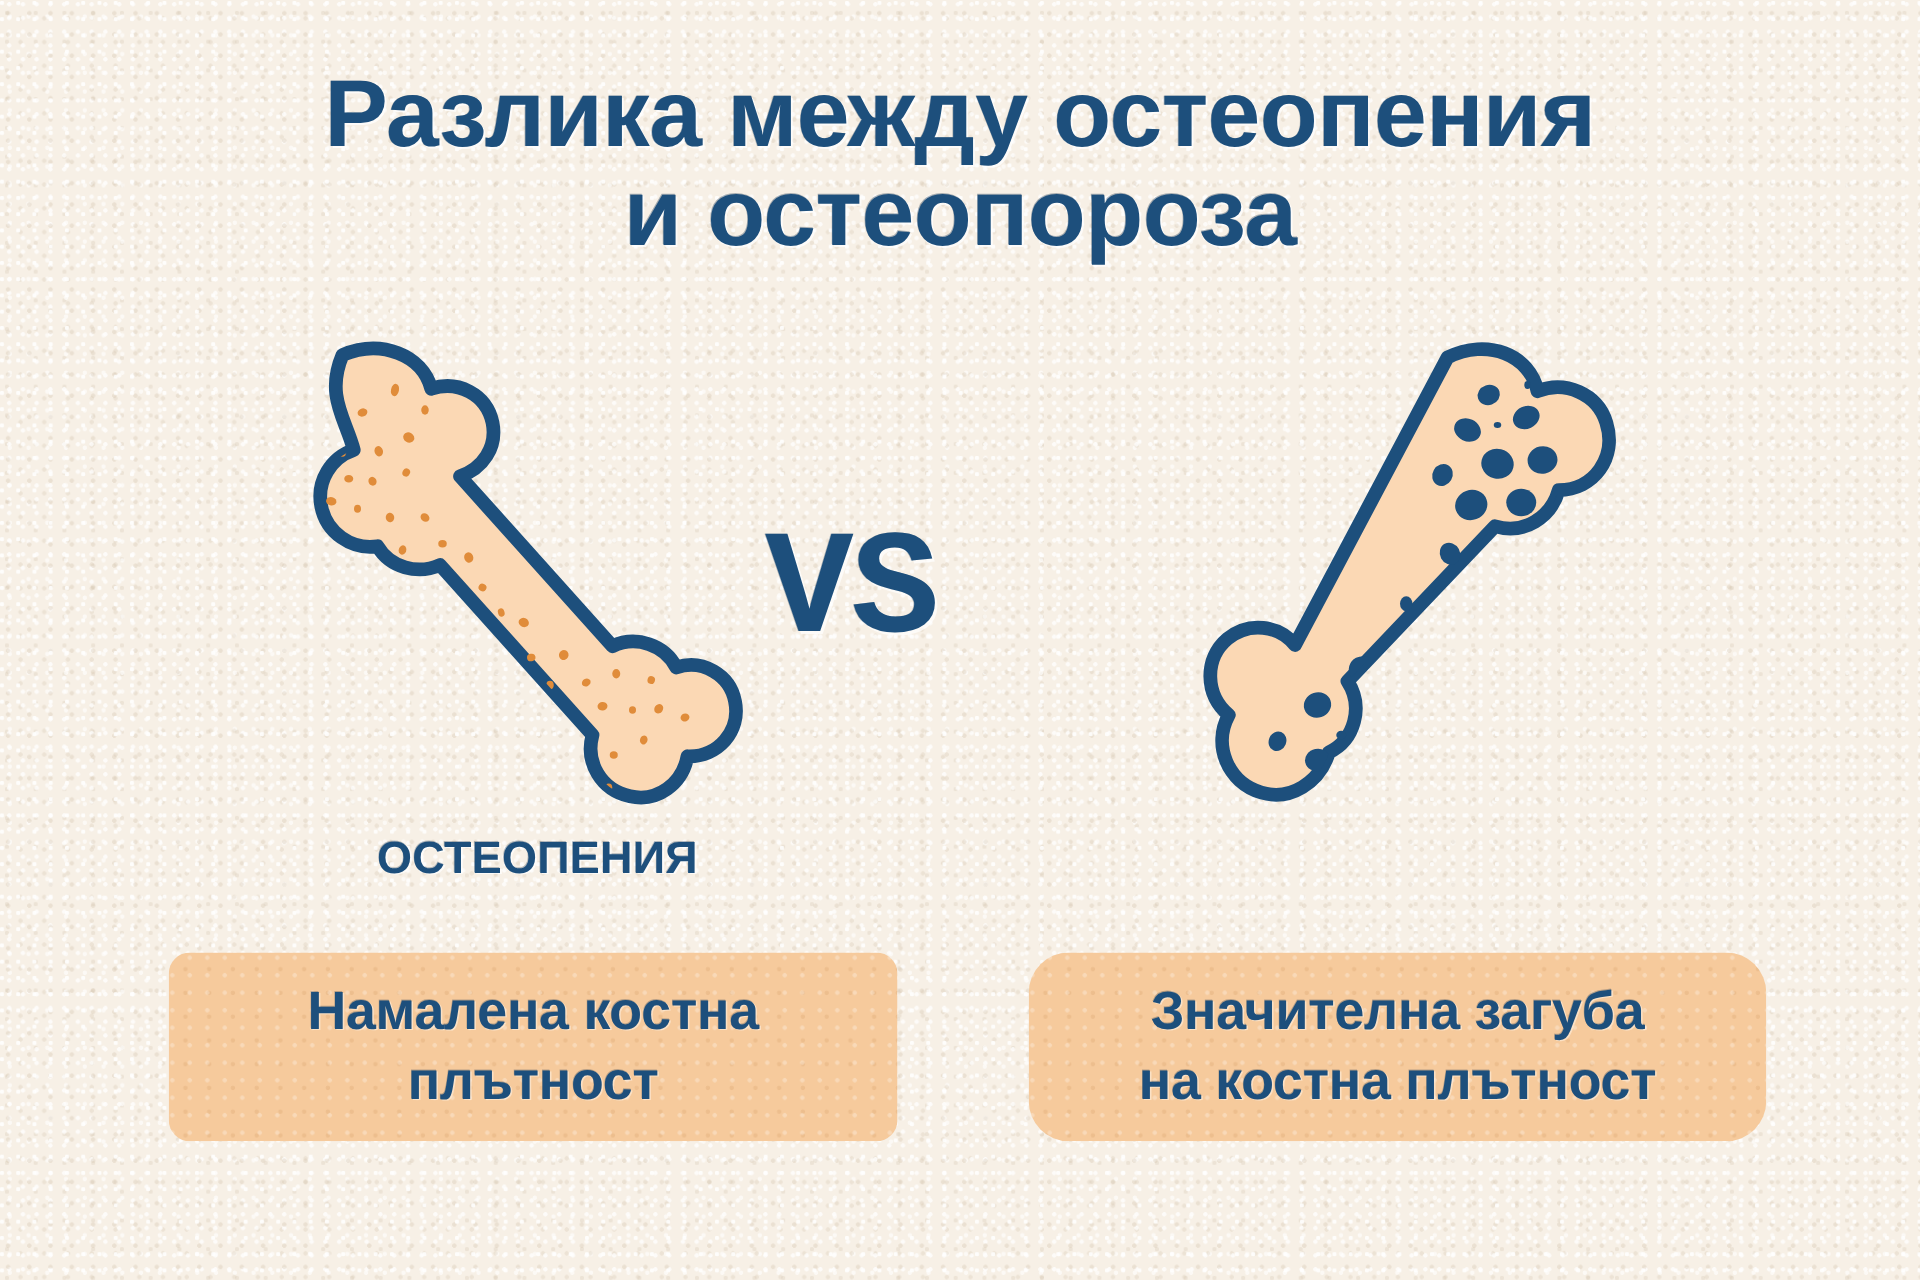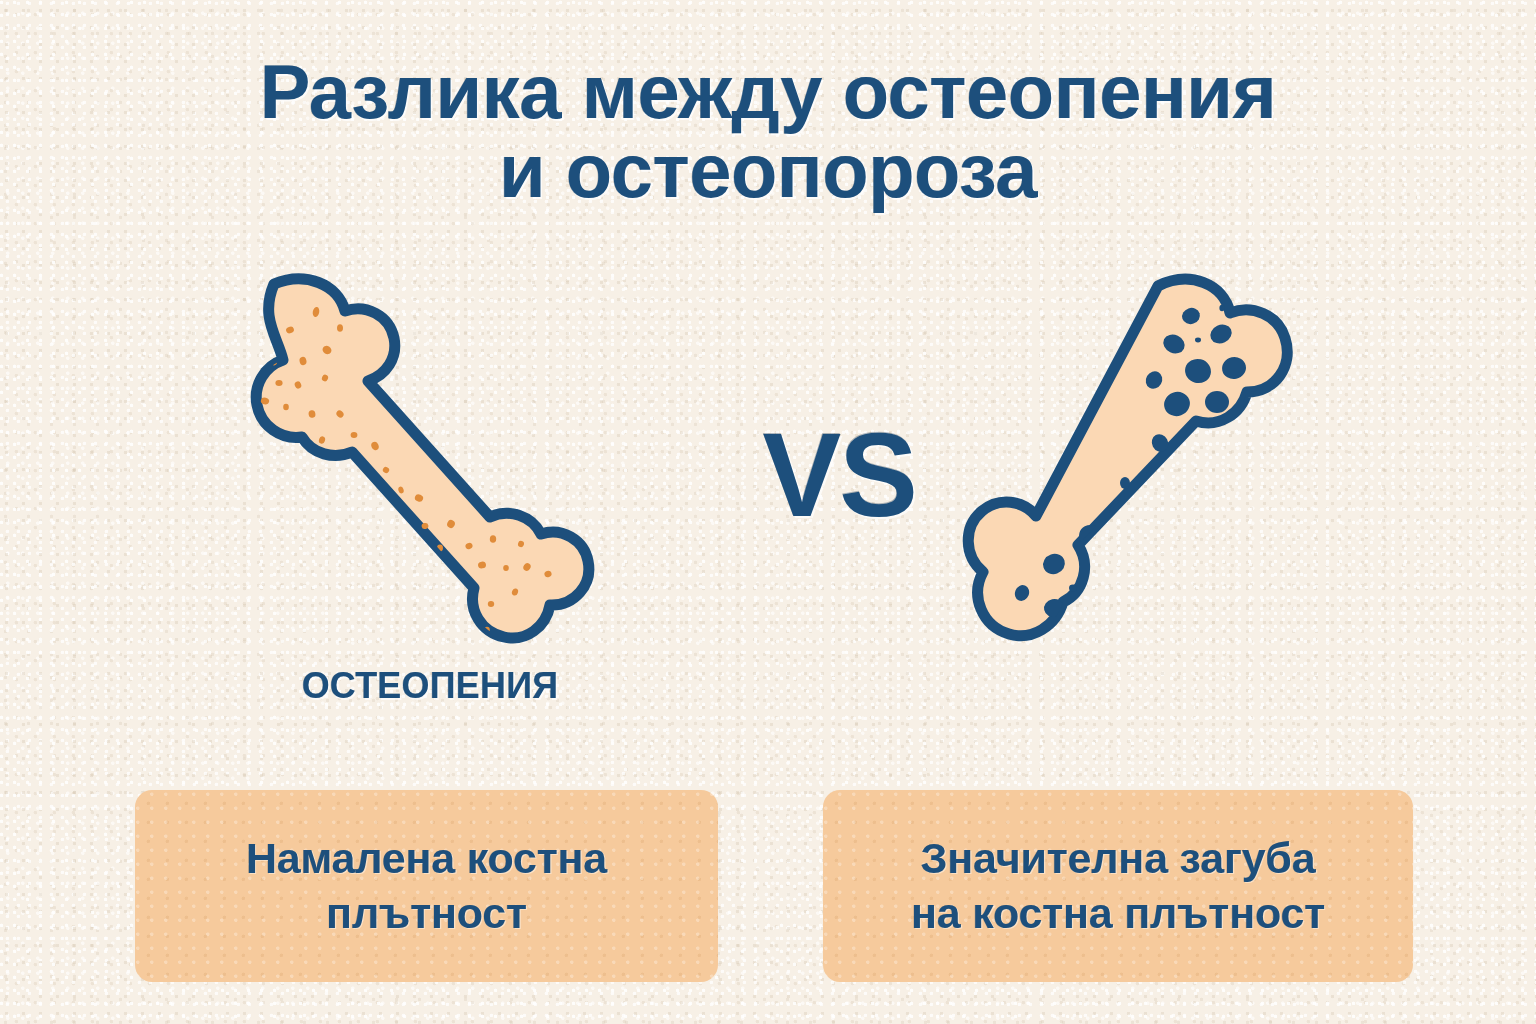--- a/index.html
+++ b/index.html
@@ -57,26 +57,26 @@
     position: absolute;
     top: 268px;
   }
   #bone-left-wrap  { left: 170px;  width: 440px; height: 400px; }
   #bone-right-wrap { left: 930px;  width: 400px; height: 400px; }
   .bone-svg { display: block; width: 100%; height: 100%; }
 
   
   #vs-badge {
     position: absolute;
-    left: 596px;
+    left: 612px;
     top: 416px;
     width: 320px;
-    text-align: right;
+    text-align: left;
     color: #1d4f7c;
-    font-family: Liberation Sans, sans-serif;
+    font-family: Liberation Mono, monospace;
     font-weight: bold;
     font-size: 118px;
     line-height: 1;
     letter-spacing: -2px;
     text-shadow: 2px 2px 0 rgba(255,255,255,0.7),
                  -0.6px -0.6px 0 rgba(12,44,74,0.32);
   }
 
   
   .cond-heading {
@@ -92,36 +92,35 @@
     text-shadow: 1.5px 1.5px 0 rgba(255,255,255,0.72),
                  -0.5px -0.5px 0 rgba(12,44,74,0.3);
   }
   #heading-left  { left: 110px;  width: 640px; }
   #heading-right { left: 800px;  width: 660px; }
 
   
   .caption-box {
     position: absolute;
     top: 762px;
-    height: 192px;
+    height: 151px;
     border-radius: 17px;
     background-color: #f6ca9c;
     background-image:
       radial-gradient(circle at 20% 30%, rgba(255,255,255,0.28) 0 1.5px, transparent 2px),
       radial-gradient(circle at 70% 70%, rgba(196,136,76,0.18) 0 1.5px, transparent 2px);
     background-size: 14px 14px, 19px 19px;
     display: flex;
     align-items: center;
     justify-content: center;
     box-sizing: border-box;
     padding: 0 22px;
-    margin-top: 28px;
   }
   #caption-box-left  { left: 135px;  width: 583px; }
-  #caption-box-right { left: 823px;  width: 590px; }
+  #caption-box-right { left: 823px;  width: 590px; border-radius: 32px; }
   .caption-text {
     color: #1d4f7c;
     font-family: "Liberation Sans", sans-serif;
     font-weight: bold;
     font-size: 43px;
     line-height: 1.28;
     text-align: center;
     letter-spacing: -0.2px;
     white-space: pre-line;
     text-shadow: 1.2px 1.2px 0 rgba(255,240,225,0.6),

